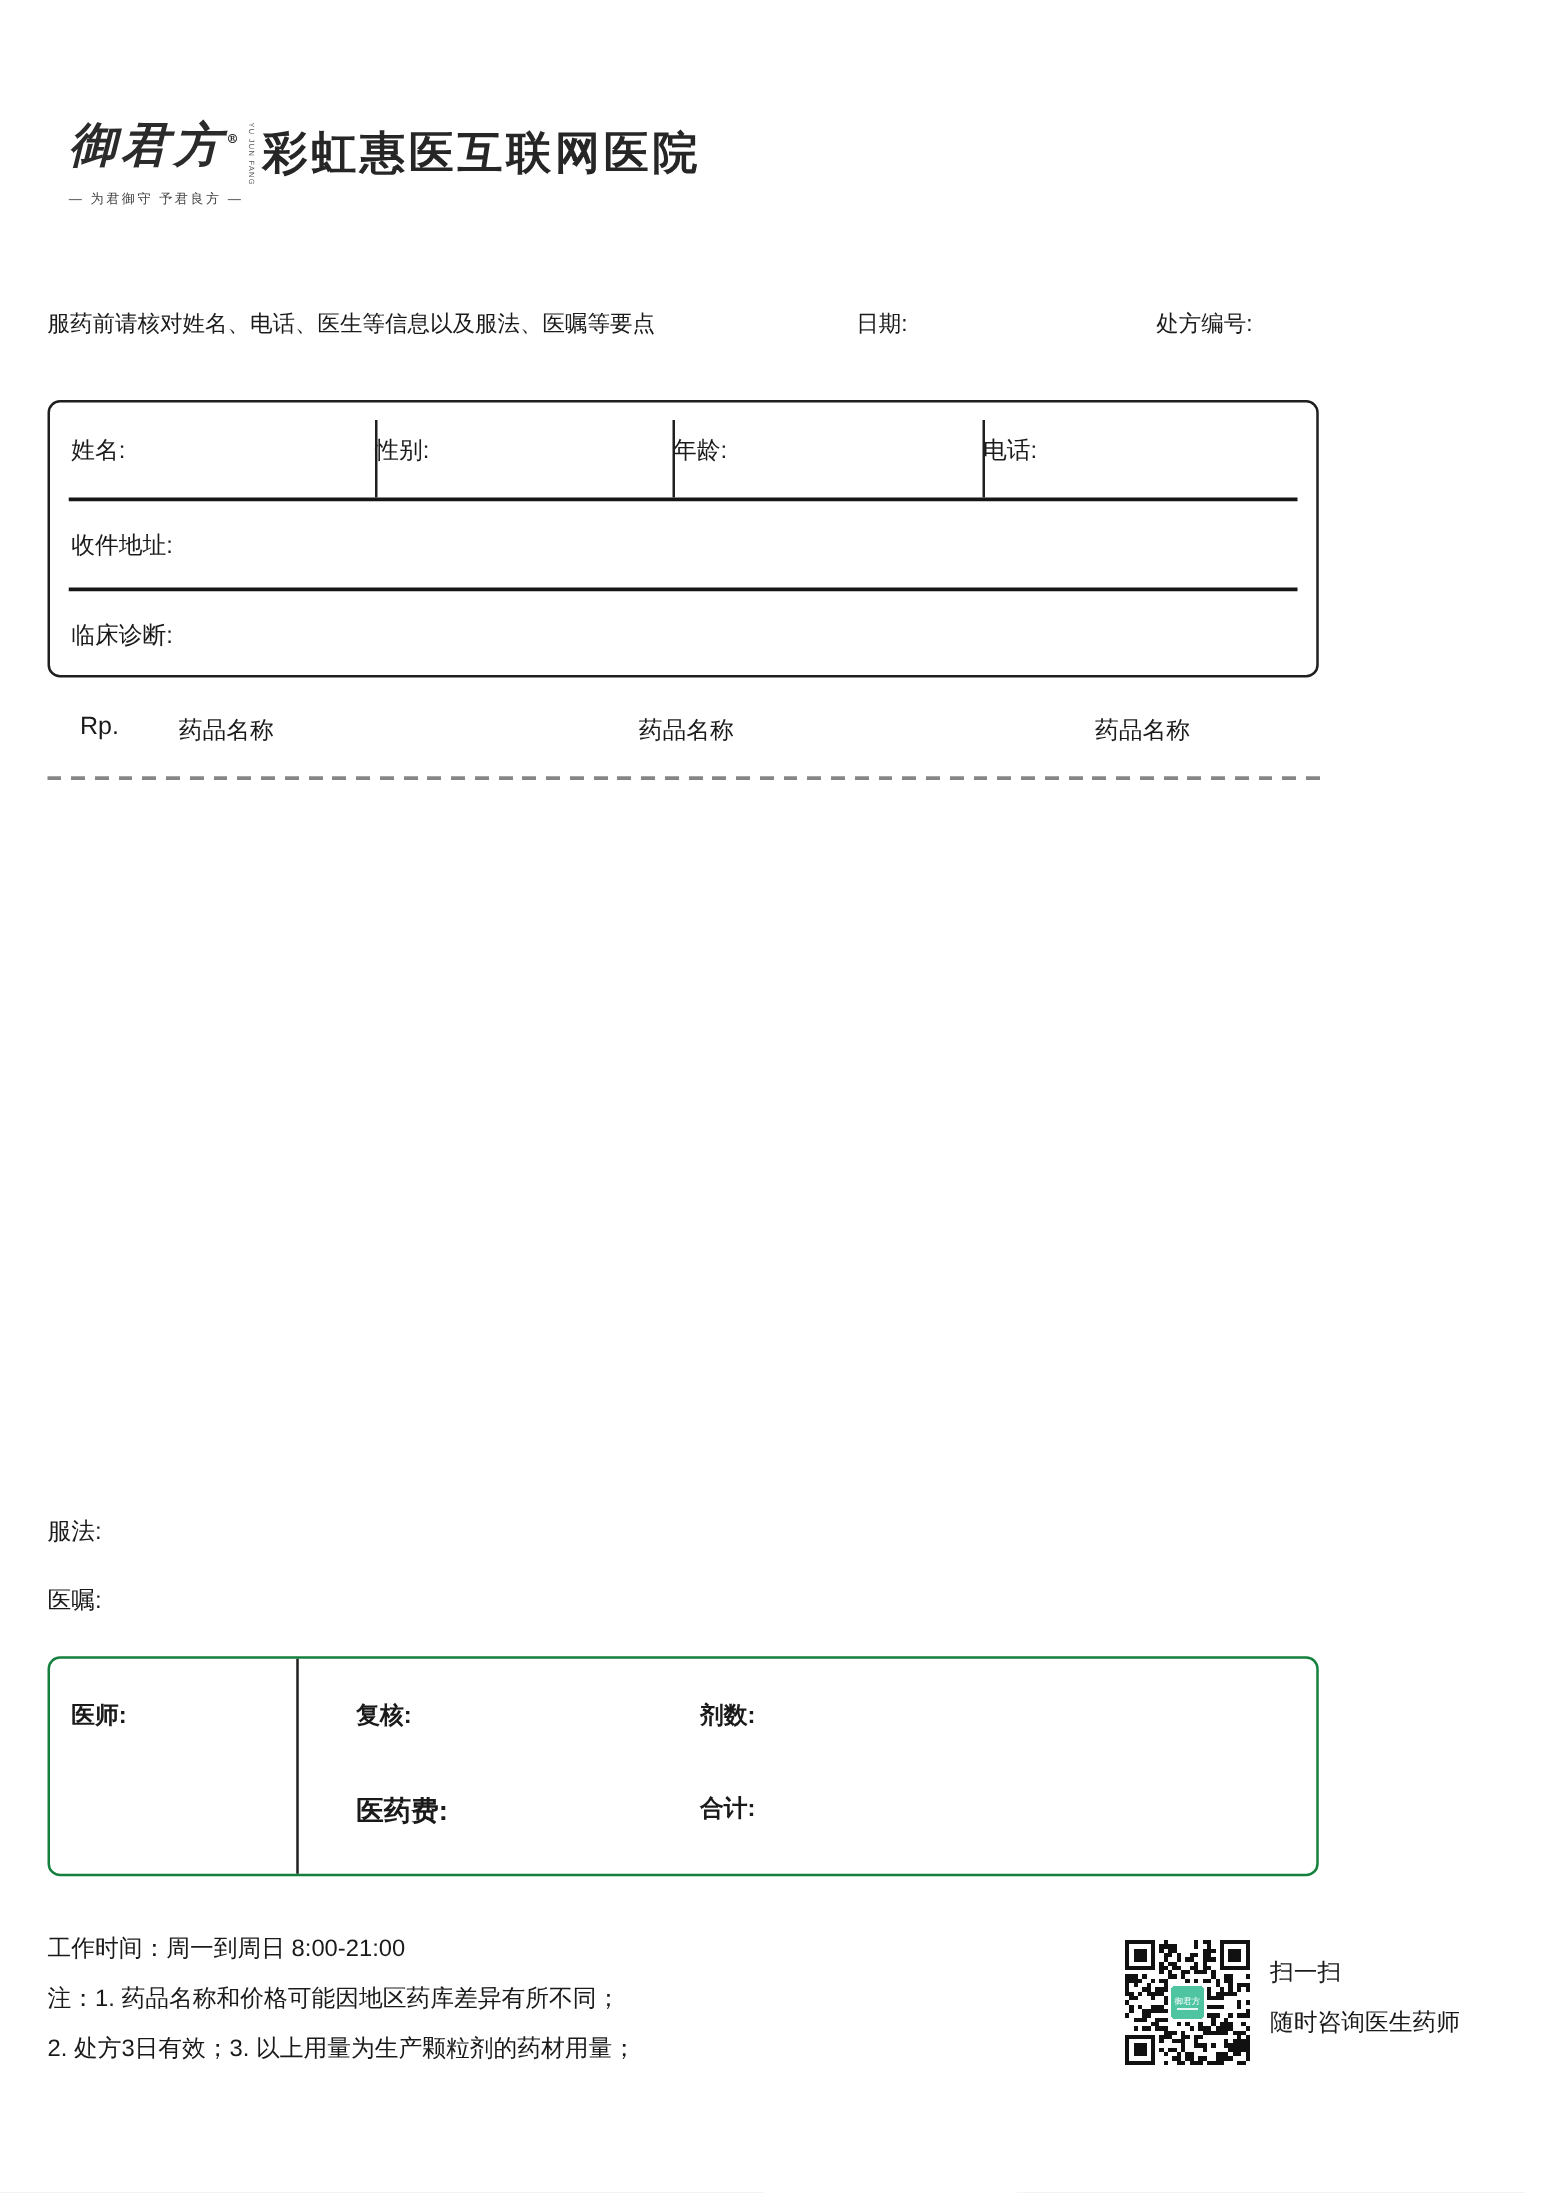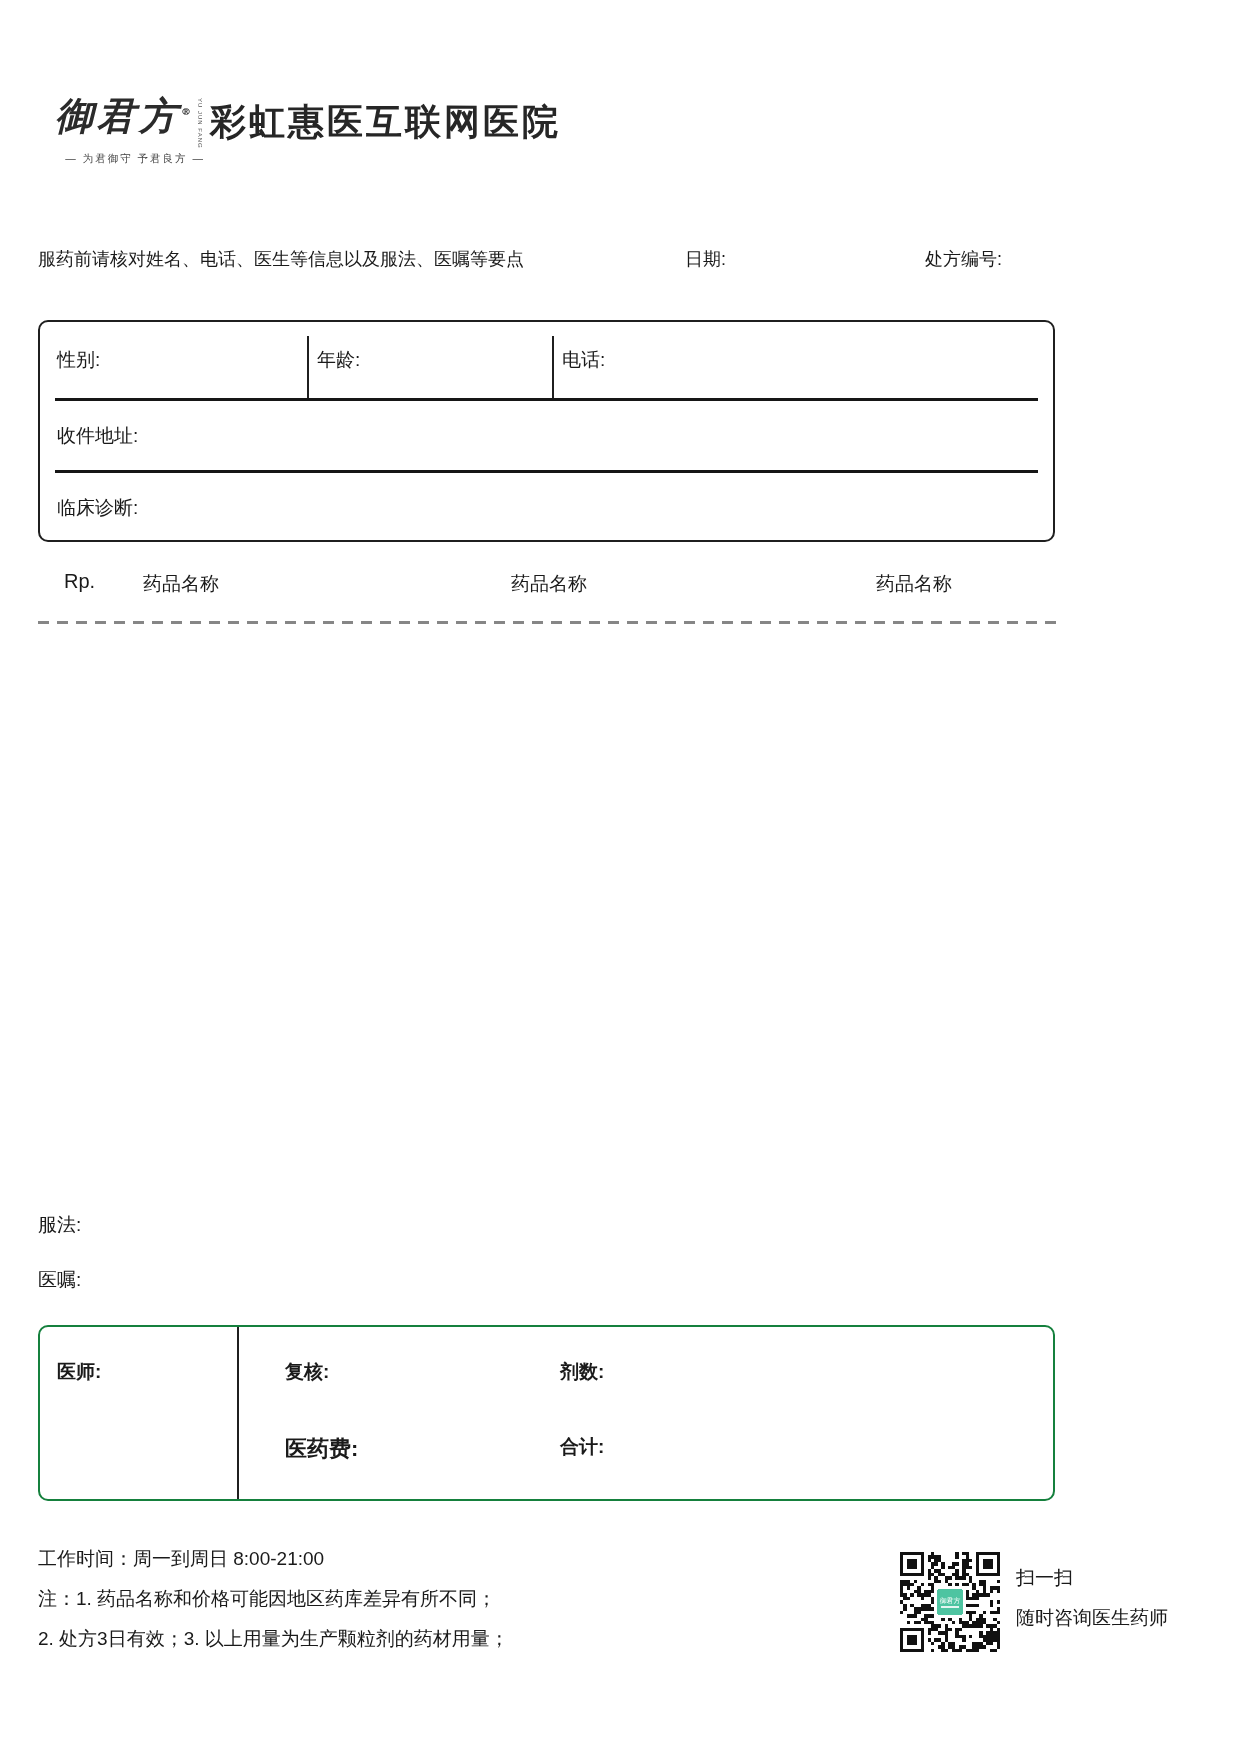--- a/index.html
+++ b/index.html
@@ -21,39 +21,39 @@
   }
   .logo-reg{font-size:10px;font-style:normal;vertical-align:top;position:relative;top:-4px;letter-spacing:0;}
   .logo-vert{
     position:absolute;left:142px;top:10px;
     writing-mode:vertical-rl;
     font-size:6px;letter-spacing:1px;color:#555;font-style:normal;
     font-family:"Liberation Sans",sans-serif;
   }
   .logo-slogan{
     margin-top:8px;
-    font-size:10.5px;letter-spacing:2px;color:#444;white-space:nowrap;text-align:right;
+    font-size:10.5px;letter-spacing:2px;color:#444;white-space:nowrap;
   }
   .hospital-title{
     position:absolute;left:210px;top:98px;
     font-size:36px;font-weight:900;letter-spacing:3px;color:#262626;
     white-space:nowrap;
   }
   
   .meta-row{position:absolute;left:0;top:247px;width:1240px;height:28px;font-size:18px;}
   .notice{position:absolute;left:38px;top:0;}
   .date-label{position:absolute;left:665px;top:0;margin-left:20px;}
   .rx-no-label{position:absolute;left:925px;top:0;}
   
   .patient-box{
     position:absolute;left:38px;top:320px;width:1013px;height:218px;
     border:2px solid #1f1f1f;border-radius:10px;
   }
   .p-row1{position:relative;display:flex;height:76px;}
-  .p-cell{position:relative;display:flex;align-items:center;padding-left:10px;box-sizing:border-box;font-size:19px;}
+  .p-cell{position:relative;display:flex;align-items:center;box-sizing:border-box;font-size:19px;}
   .p-cell:nth-child(1){width:267px;padding-left:17px;}
   .p-cell:nth-child(2){width:245px;}
   .p-cell:nth-child(3){width:255px;}
   .p-cell:nth-child(4){width:274px;}
   .p-cell + .p-cell::before{
     content:"";position:absolute;left:0;top:14px;bottom:0;width:2px;background:#1f1f1f;
   }
   .p-sep{height:3px;background:#161616;margin:0 15px;}
   .p-row{display:flex;align-items:center;height:69px;padding-left:17px;font-size:19px;}
   
@@ -103,20 +103,23 @@
 
   <div class="meta-row">
     <span class="notice">服药前请核对姓名、电话、医生等信息以及服法、医嘱等要点</span>
     <span class="date-label">日期:</span>
     <span class="rx-no-label">处方编号:</span>
   </div>
 
   <div class="patient-box">
     <div class="p-row1">
       <div class="p-cell">
+          <span>姓名:</span>
+        </div>
+      <div class="p-cell">
           <span>性别:</span>
         </div>
       <div class="p-cell">
           <span>年龄:</span>
         </div>
       <div class="p-cell">
           <span>电话:</span>
         </div>
     </div>
     <div class="p-sep"></div>

